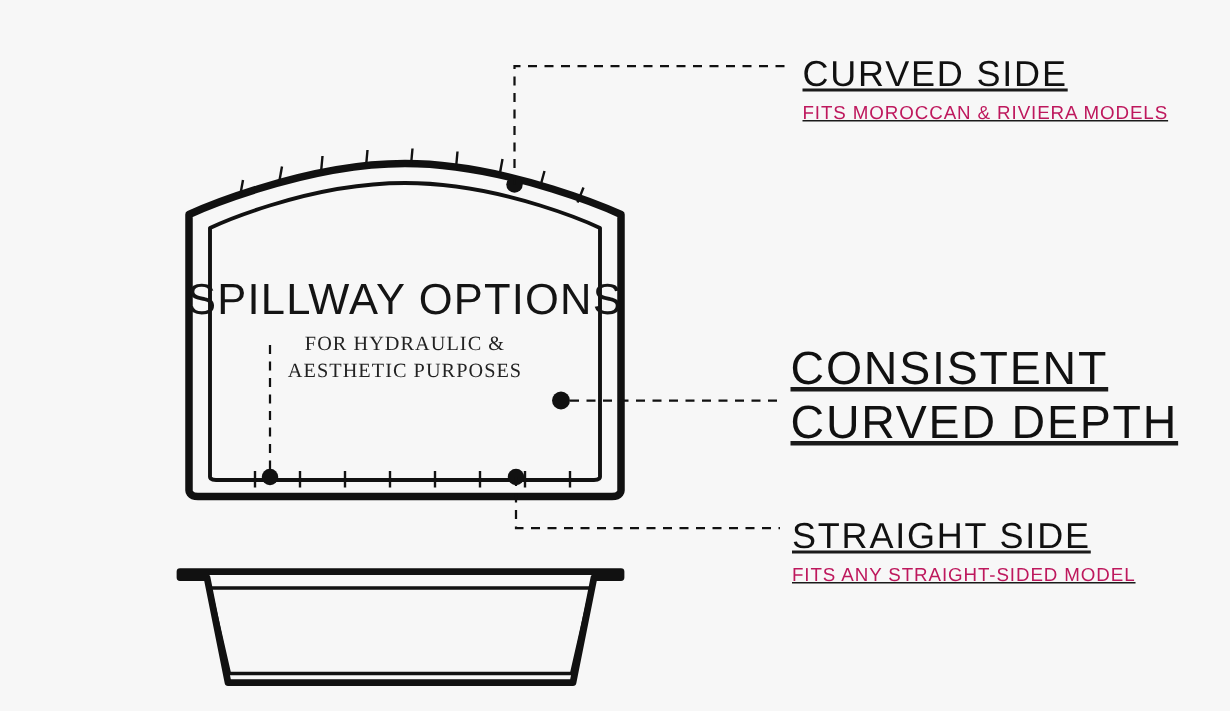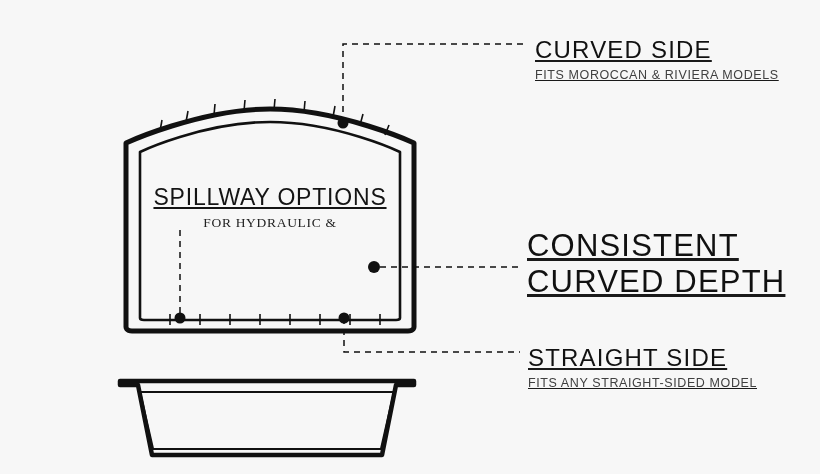--- a/index.html
+++ b/index.html
@@ -37,21 +37,21 @@
   .callout .title {
     font-size: 24px;
     letter-spacing: 1.2px;
     color: #111;
     line-height: 1.15;
     white-space: nowrap;
   }
   .callout .sub {
     font-size: 12.5px;
     letter-spacing: 0.6px;
-    color: #404040;
+    color: #be185d;
     margin-top: 3px;
     white-space: nowrap;
   }
   #callout-curved {
     left: 535px;
     top: 36px;
   }
   #callout-curved .sub {
     margin-top: 4px;
   }
@@ -73,25 +73,24 @@
   .inner-label {
     position: absolute;
     text-align: center;
     width: 300px;
   }
   #label-spillway {
     left: 120px;
     top: 184px;
   }
   #label-spillway .title {
-    font-size: 23px;
+    font-size: 29px;
     letter-spacing: 0.8px;
     color: #141414;
     white-space: nowrap;
-    text-decoration: underline;
   }
   #label-spillway .sub {
     font-size: 13.5px;
     letter-spacing: 0.7px;
     color: #222;
     line-height: 1.35;
     margin-top: 3px;
     font-family: Liberation Serif, serif;
   }
 </style>
@@ -165,20 +164,21 @@
     <g>
       <path d="M120 381 L414 381 L414 385 L396 385 L382 455 L152 455 L138 385 L120 385 Z" fill="none" stroke="#111111" stroke-width="4.5" stroke-linejoin="round"></path>
       <path d="M140 392 L394 392 L381 449 L153 449 Z" fill="none" stroke="#111111" stroke-width="2.2" stroke-linejoin="round"></path>
     </g>
   </svg>
 
   <div class="inner-label" id="label-spillway">
     <div class="title">SPILLWAY OPTIONS</div>
     <div class="sub">
       <span>FOR HYDRAULIC &amp;</span><br>
+      <span>AESTHETIC PURPOSES</span>
     </div>
   </div>
 
   <div class="callout" id="callout-curved">
     <div class="title">CURVED SIDE</div>
     <div class="sub">FITS MOROCCAN &amp; RIVIERA MODELS</div>
   </div>
 
   <div class="callout" id="callout-depth">
     <div class="title">CONSISTENT</div>

